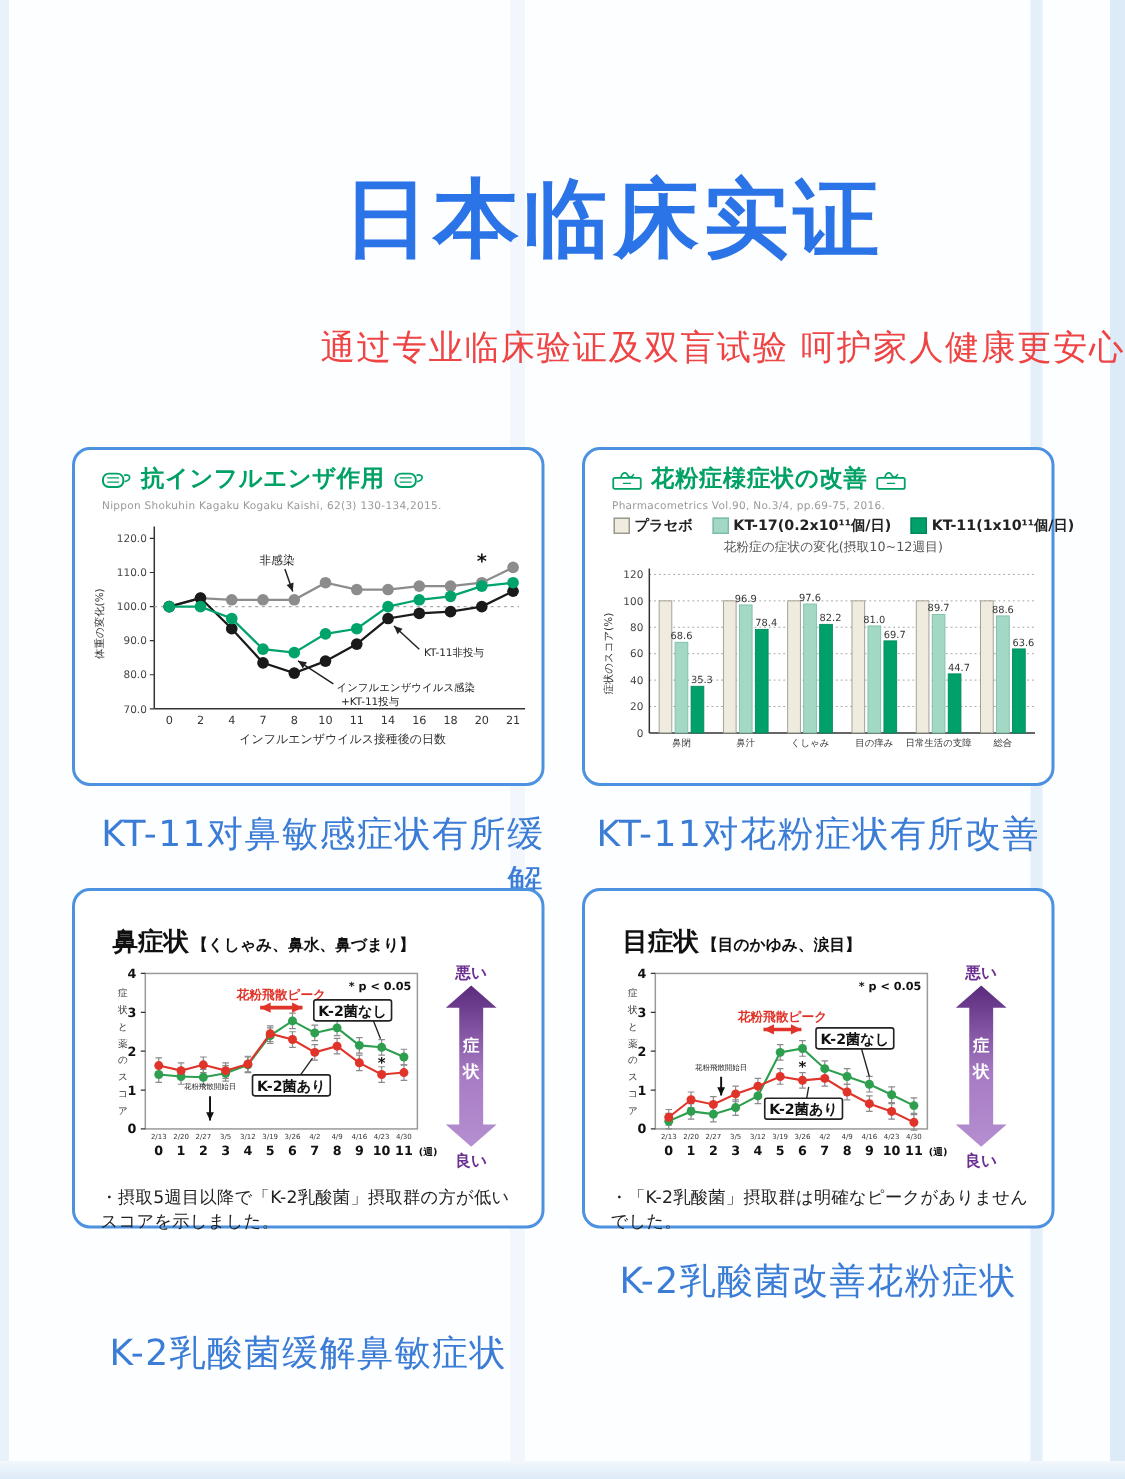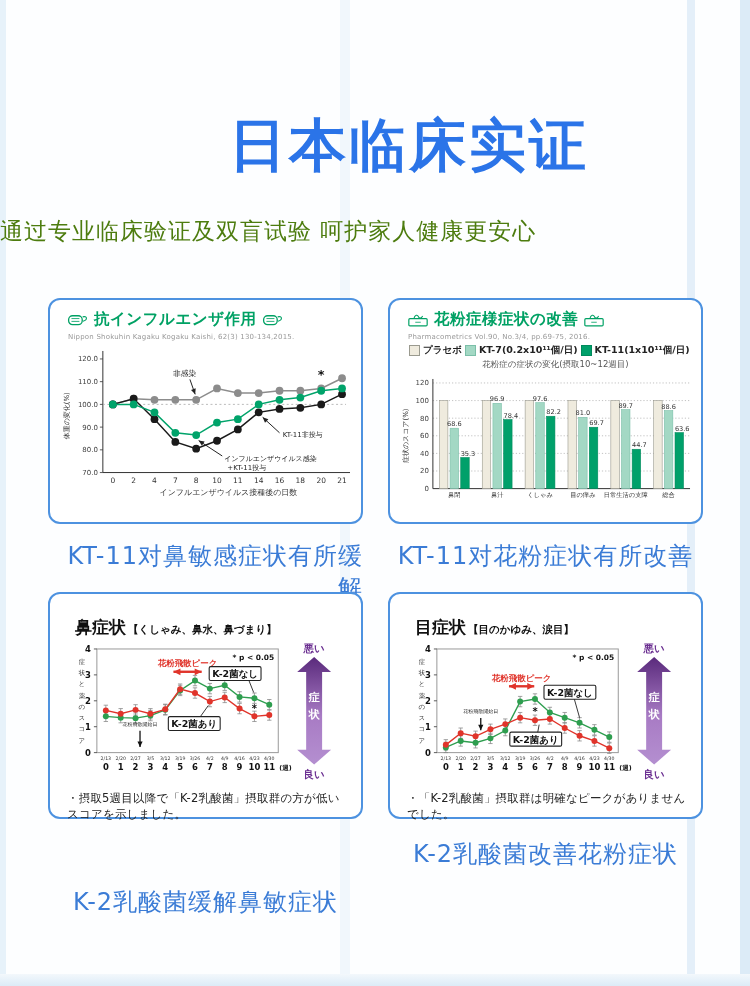--- a/index.html
+++ b/index.html
@@ -9,35 +9,35 @@
     font-family:"DejaVu Sans","Liberation Sans",sans-serif;
   }
   .band{position:absolute;top:0;height:986px;pointer-events:none;}
   .bottom-strip{position:absolute;left:0;right:0;bottom:0;height:12px;
     background:linear-gradient(#f3f8fc,#dcebf7);}
   .main-title{
     position:absolute;left:0;top:108px;width:750px;text-align:center;
     font-size:57px;font-weight:900;color:#2b74e8;letter-spacing:3px;margin-left:34px;
   }
   .main-subtitle{
-    position:absolute;left:0;top:216px;width:750px;text-align:left;
-    font-size:23px;font-weight:500;color:#4d7c0f;letter-spacing:1px;
+    position:absolute;left:0;top:216px;width:750px;text-align:right;
+    font-size:23px;font-weight:500;color:#ef4444;letter-spacing:1px;
   }
   .panel{
     position:absolute;width:315px;background:#fff;
     border:2px solid #4d92e0;border-radius:12px;box-sizing:border-box;
     padding:9px 7px 4px 7px;
   }
   .phead{
     display:flex;align-items:center;gap:5px;margin-left:10px;
     color:#00a164;font-size:15.5px;font-weight:800;letter-spacing:.5px;
   }
   .phead svg{flex:0 0 auto;}
   .cite{margin:3px 0 2px 11px;font-size:7px;color:#999;letter-spacing:.2px;}
-  .legend{display:flex;align-items:center;gap:3px;margin:3px 0 1px 12px;
+  .legend{display:flex;align-items:center;gap:13px;margin:3px 0 1px 12px;
     font-size:9.5px;font-weight:700;color:#222;white-space:nowrap;}
   .litem{display:flex;align-items:center;gap:3px;}
   .sw{display:inline-block;width:11px;height:11px;border:1px solid #8a8a8a;box-sizing:border-box;}
   .ctitle{text-align:center;font-size:8.5px;color:#555;margin:2px 0 0 20px;}
   .chart-svg{display:block;margin:2px auto 0 auto;width:299px;}
   .ptitle{margin:13px 0 0 18px;color:#111;}
   .tmain{font-size:17px;font-weight:900;}
   .tsub{font-size:10.5px;font-weight:700;margin-left:2px;}
   .note{font-size:11.5px;color:#222;line-height:1.45;padding:1px 8px 0 10px;letter-spacing:.2px;}
   .cap{
@@ -173,21 +173,21 @@
     </svg>
   </div>
   <div class="cite">Pharmacometrics Vol.90, No.3/4, pp.69-75, 2016.</div>
   <div class="legend" id="p2-legend">
     <span class="litem">
         <i class="sw" style="background: rgb(239, 235, 222); border-color: rgb(154, 154, 143);"></i>
         <span>プラセボ</span>
       </span>
     <span class="litem">
         <i class="sw" style="background: rgb(163, 216, 196); border-color: rgb(123, 191, 168);"></i>
-        <span>KT-7(0.2x10¹¹個/日)</span>
+        <span>KT-17(0.2x10¹¹個/日)</span>
       </span>
     <span class="litem">
         <i class="sw" style="background: rgb(0, 160, 106); border-color: rgb(0, 138, 92);"></i>
         <span>KT-11(1x10¹¹個/日)</span>
       </span>
   </div>
   <div class="ctitle">花粉症の症状の変化(摂取10~12週目)</div>
   <svg id="c2" class="chart-svg" viewBox="0 0 300 140">
       <line x1="36" y1="98.33333333333333" x2="294" y2="98.33333333333333" stroke="#999" stroke-width="0.6" stroke-dasharray="1.2,2"></line>
       <line x1="36" y1="80.66666666666667" x2="294" y2="80.66666666666667" stroke="#999" stroke-width="0.6" stroke-dasharray="1.2,2"></line>

